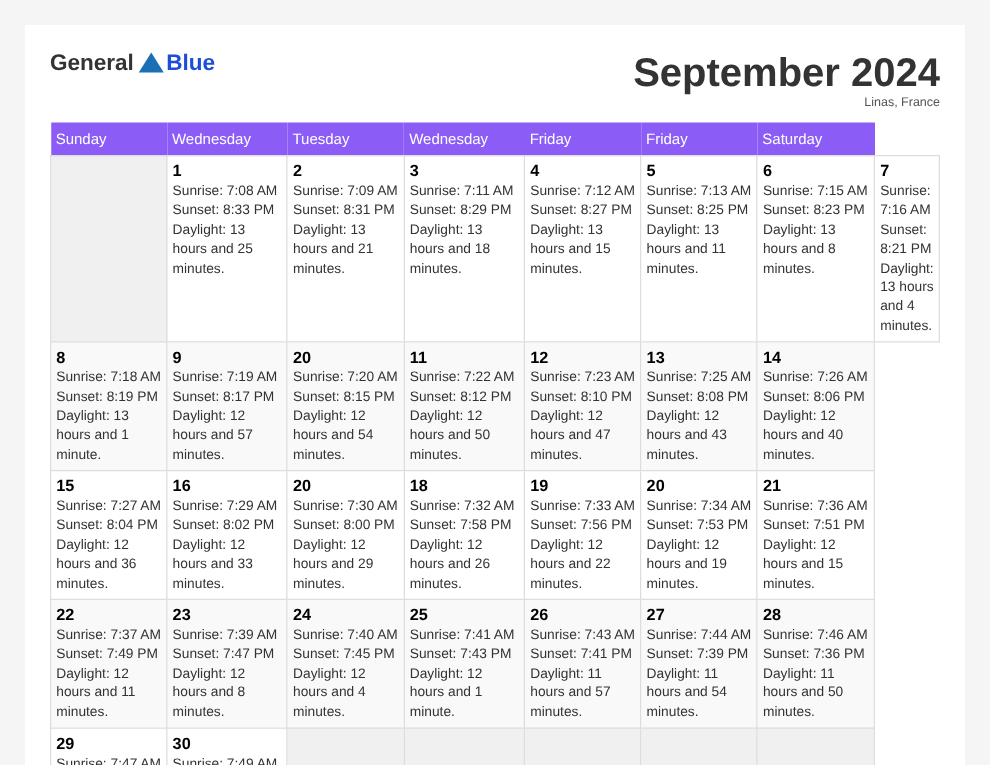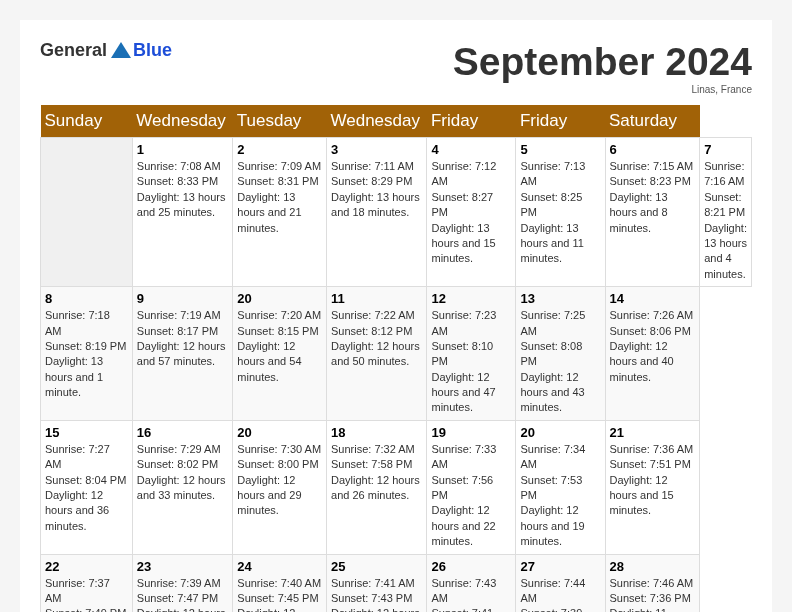--- a/index.html
+++ b/index.html
@@ -37,39 +37,39 @@
     }
     .logo-icon {
       width: 24px;
       height: 24px;
       margin-left: 2px;
     }
     .title-block {
       text-align: right;
     }
     .month-title {
-      font-size: 39px;
+      font-size: 32px;
       font-weight: bold;
       color: #333;
     }
     .location {
       font-size: 10px;
       color: #555;
     }
     table {
       width: 100%;
       border-collapse: collapse;
       font-size: 11px;
     }
     thead th {
-      background-color: #a16207;
+      background-color: #8b5cf6;
       color: white;
       padding: 6px 4px;
       text-align: left;
-      font-size: 17px;
+      font-size: 12px;
       font-weight: normal;
     }
     tbody td {
       vertical-align: top;
       padding: 4px;
       border: 1px solid #ddd;
       width: calc(100% / 7);
       min-height: 80px;
       background: white;
     }

